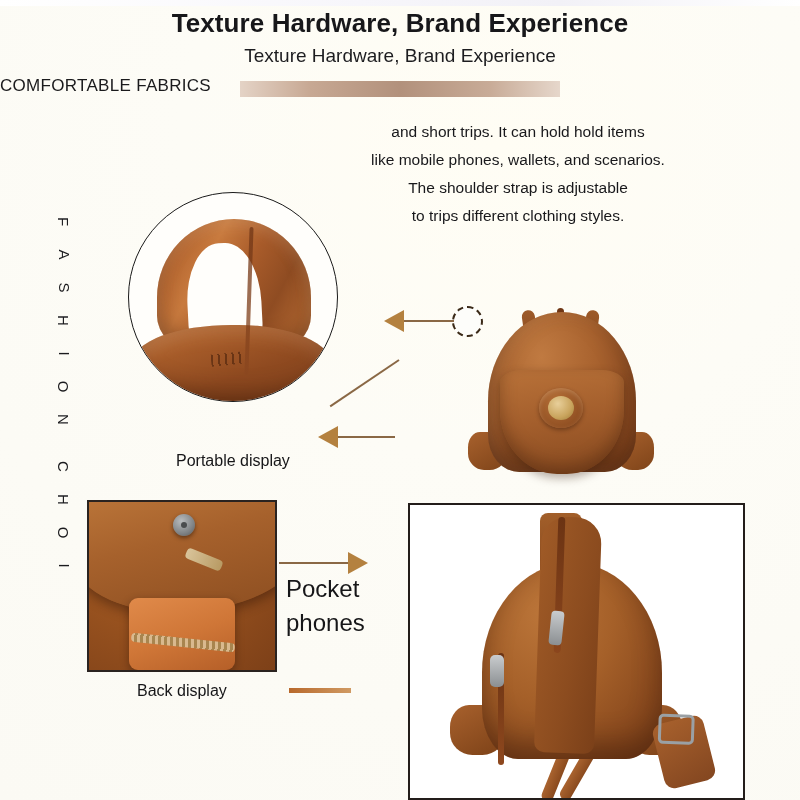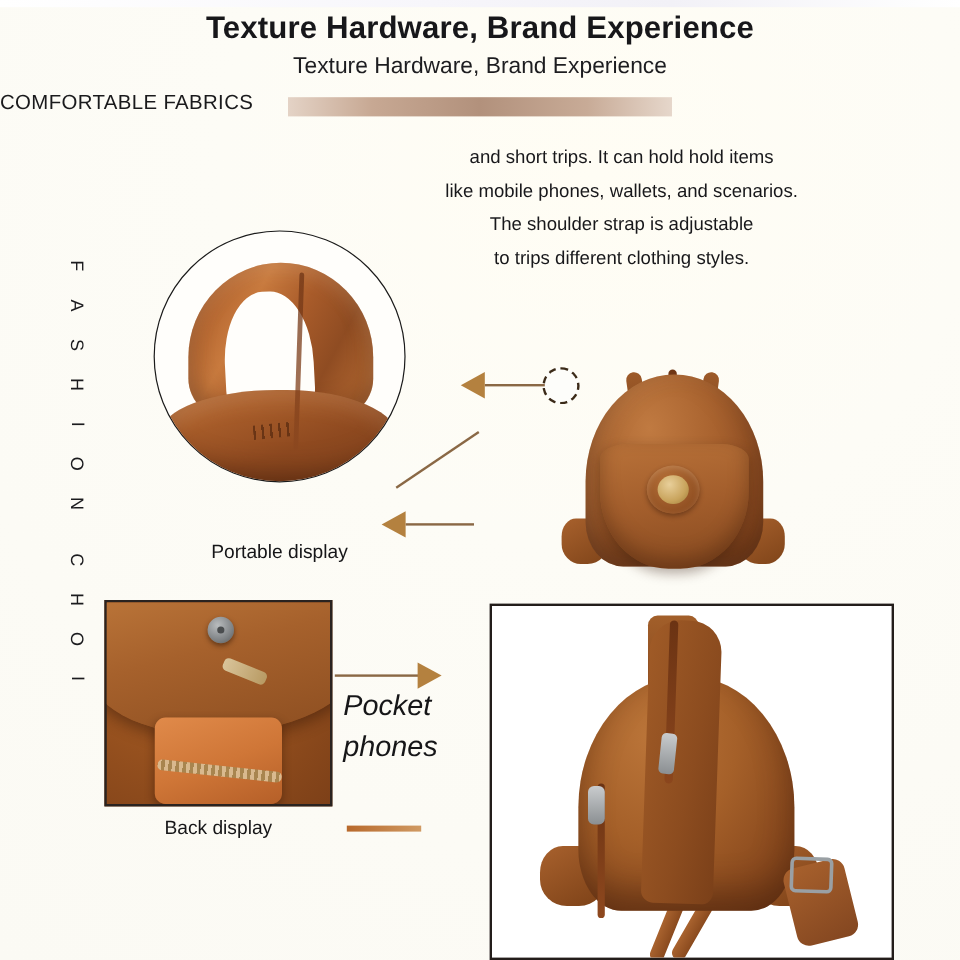--- a/index.html
+++ b/index.html
@@ -103,21 +103,21 @@
   .cap-portable {
     position:absolute; left:176px; top:428px;
     font-size:16px; color:#161618;margin-top:24px;
   }
   .cap-back {
     position:absolute; left:137px; top:682px;
     font-size:16px; color:#161618;
   }
   .cap-pocket {
     position:absolute; left:286px; top:572px;
-    font-size:24px; line-height:34px; color:#161618;font-style:italic;
+    font-size:24px; line-height:34px; color:#161618;
   }
 
   
   .arrow-h {
     position:absolute; height:2px;
     background:#8a6845;
   }
   .arrow-head-left {
     position:absolute; width:0; height:0;
     border-top:11px solid transparent; border-bottom:11px solid transparent;

